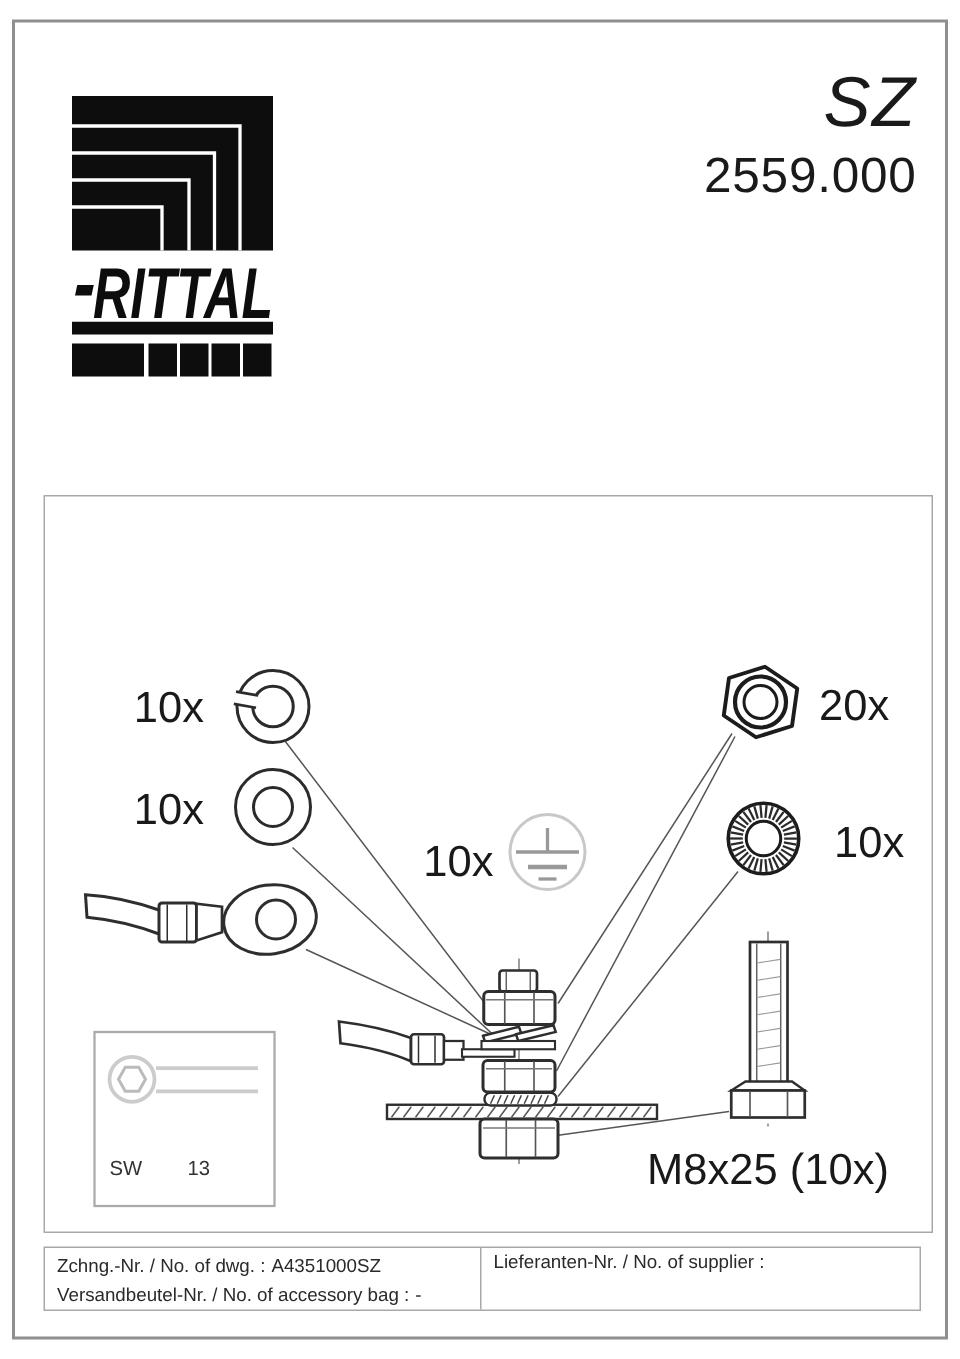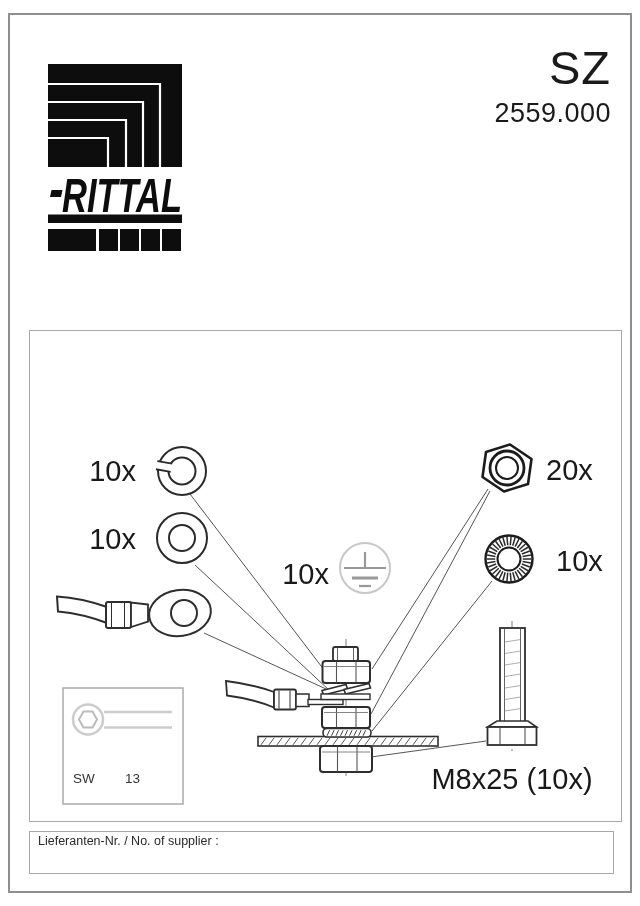--- a/index.html
+++ b/index.html
@@ -14,22 +14,22 @@
     font-family:"Liberation Sans", sans-serif;color:var(--ink);
   }
   .page-border{
     position:absolute;left:8px;top:13px;width:620px;height:876px;
     border:2px solid var(--border-gray);background:#fff;
   }
   .logo-wrap{position:absolute;left:48px;top:64px;width:134px;height:192px;}
   .title-block{
     position:absolute;right:29px;top:44px;text-align:right;line-height:1;
   }
-  .title-sz{font-size:47px;letter-spacing:1px;}
-  .title-model{font-size:27px;margin-top:9px;letter-spacing:0.5px;}
+  .title-sz{font-size:47px;letter-spacing:1px;font-style:italic;}
+  .title-model{font-size:33px;margin-top:9px;letter-spacing:0.5px;}
   .drawing-wrap{
     position:absolute;left:29px;top:330px;width:593px;height:492px;
     border:1.3px solid var(--box-gray);box-sizing:border-box;background:#fff;
   }
   .drawing-wrap svg{display:block;}
   .callout-text{font-size:29px;fill:#191919;}
   .bolt-text{font-size:29px;fill:#191919;}
   .sw-text{font-size:13.5px;fill:#333;}
   .footer-table{
     position:absolute;left:29px;top:831px;width:585px;height:43px;
@@ -284,18 +284,26 @@
         <line x1="104" y1="712" x2="172" y2="712" stroke="#ccc" stroke-width="2.5"></line>
         <line x1="104" y1="727.5" x2="172" y2="727.5" stroke="#ccc" stroke-width="2.5"></line>
       </g>
       <text class="sw-text" x="73" y="783">SW</text>
       <text class="sw-text" x="125" y="783">13</text>
     </g>
   </svg>
 </div>
 
 <div class="footer-table">
+  <div class="footer-left">
+    <div class="footer-row">
+      <span>Zchng.-Nr. / No. of dwg. :</span><span class="val">A4351000SZ</span>
+    </div>
+    <div class="footer-row">
+      <span>Versandbeutel-Nr. / No. of accessory bag :</span><span class="val">-</span>
+    </div>
+  </div>
   <div class="footer-right">
     <div class="footer-row">
       <span>Lieferanten-Nr. / No. of supplier :</span><span class="val"></span>
     </div>
   </div>
 </div>
 
 </body></html>

